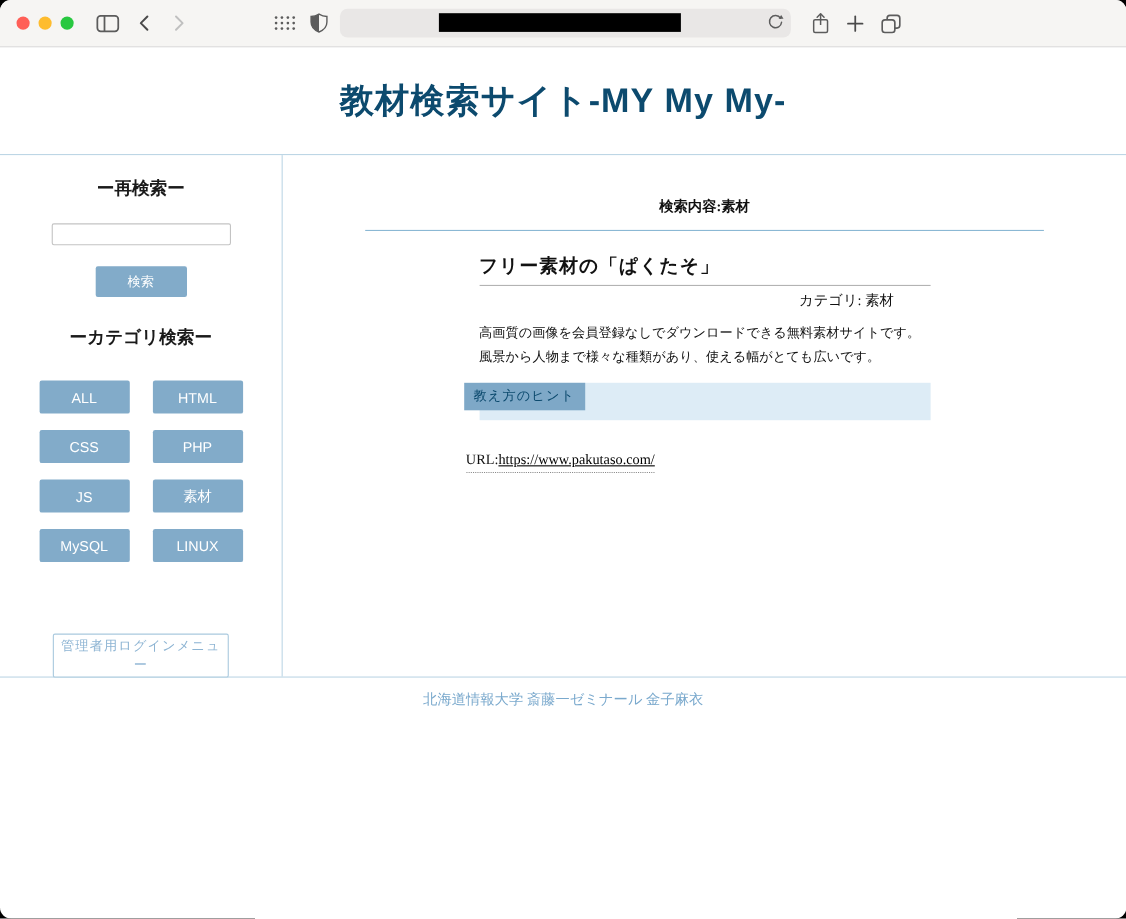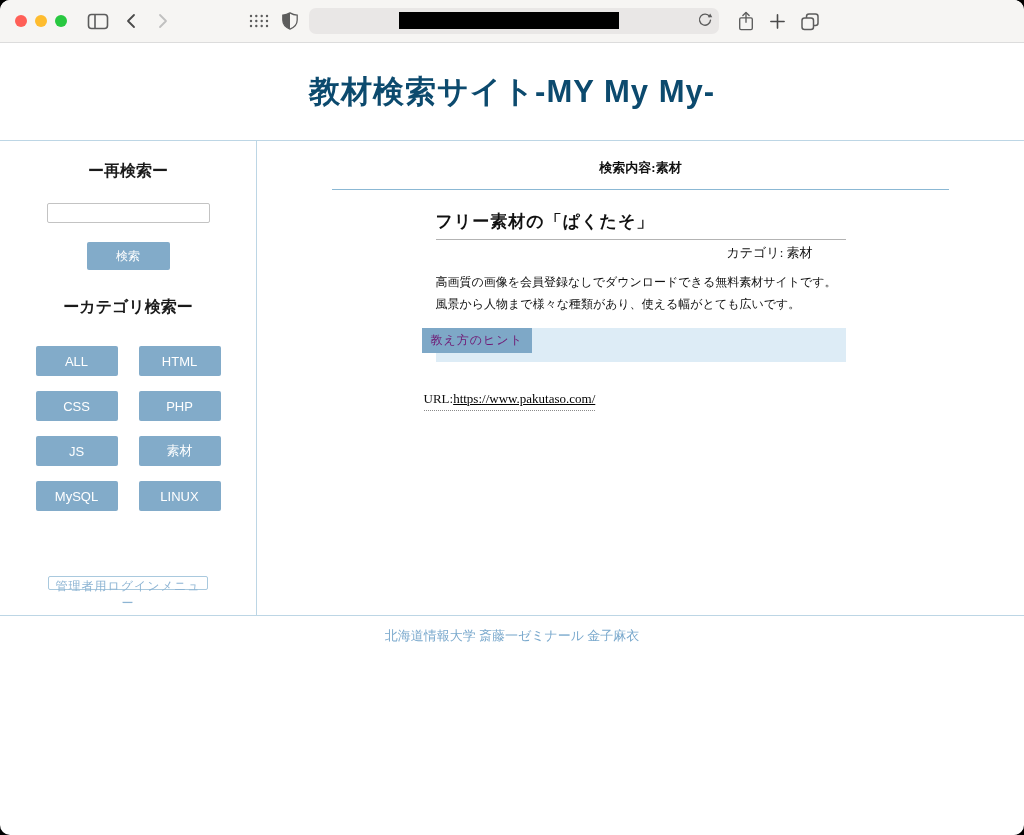--- a/index.html
+++ b/index.html
@@ -113,42 +113,42 @@
   .cat-btn {
     height:30px;
     background:#82abc9; color:#fff;
     border:none; border-radius:2px;
     font-family:Liberation Sans, sans-serif;
     font-size:13px;
   }
   .admin-btn {
     display:block;
     margin:65px auto 0;
-    width:160px; height:14px;
+    width:160px; height:40px;
     background:#fff;
     border:1px solid #a9c9de;
     border-radius:2px;
     color:#8db4d3;
     font-family:"Liberation Serif","DejaVu Serif",serif;
     font-size:12px;
     letter-spacing:1px;
   }
 
   
   .main { flex:1; }
   .results-heading {
     text-align:center;
     font-size:20px; font-weight:700;
     margin:28px 0 0;
     color:#000;
   }
   .query-line {
     text-align:center;
     font-size:13px; font-weight:600;
-    margin-top:18px;
+    margin-top:38px;
   }
   .blue-hr {
     border:none;
     border-top:1px solid #8bb8d4;
     margin:12px 75px 0;
   }
   .article { width:410px; margin:20px auto 0; }
   .result-title {
     font-size:17px; font-weight:700;
     letter-spacing:1px;
@@ -163,21 +163,21 @@
   }
   .description {
     font-size:12px;
     line-height:1.8;
     margin:10px 0 0;
   }
   .hint { position:relative; margin-top:13px; }
   .hint-label {
     position:absolute; left:-14px; top:0;
     background:#7ea8c7;
-    color:#701a75;
+    color:#0c4a6e;
     font-size:12px;
     letter-spacing:1px;
     padding:4px 9px;
   }
   .hint-box {
     margin-top:13px;
     background:#ddecf6;
     padding:9px 10px 7px;
     font-size:13px;
     min-height:34px;

